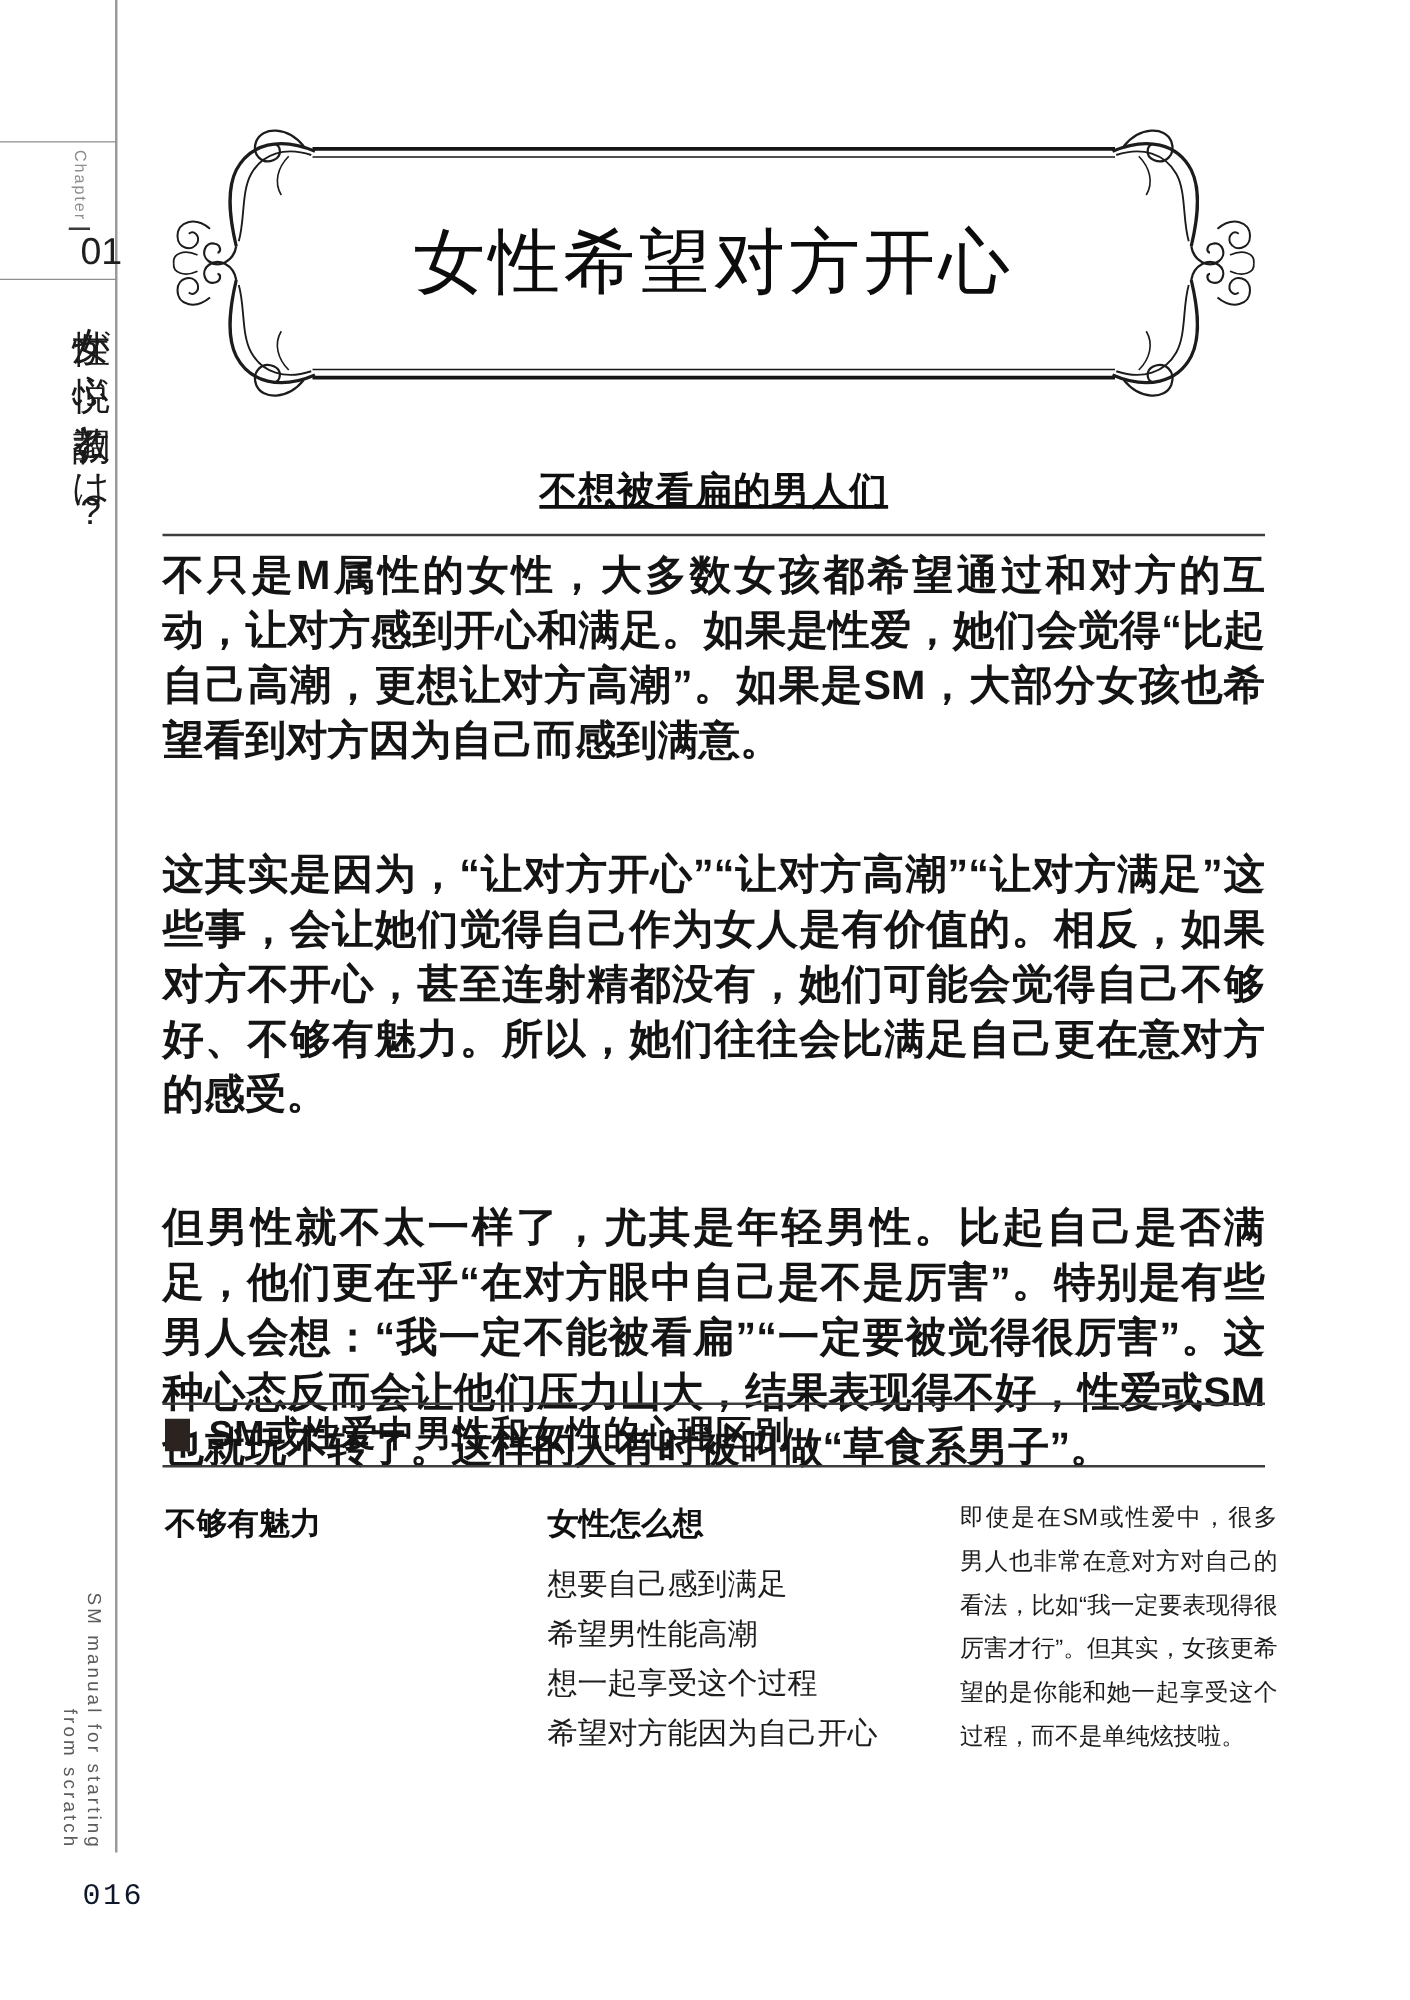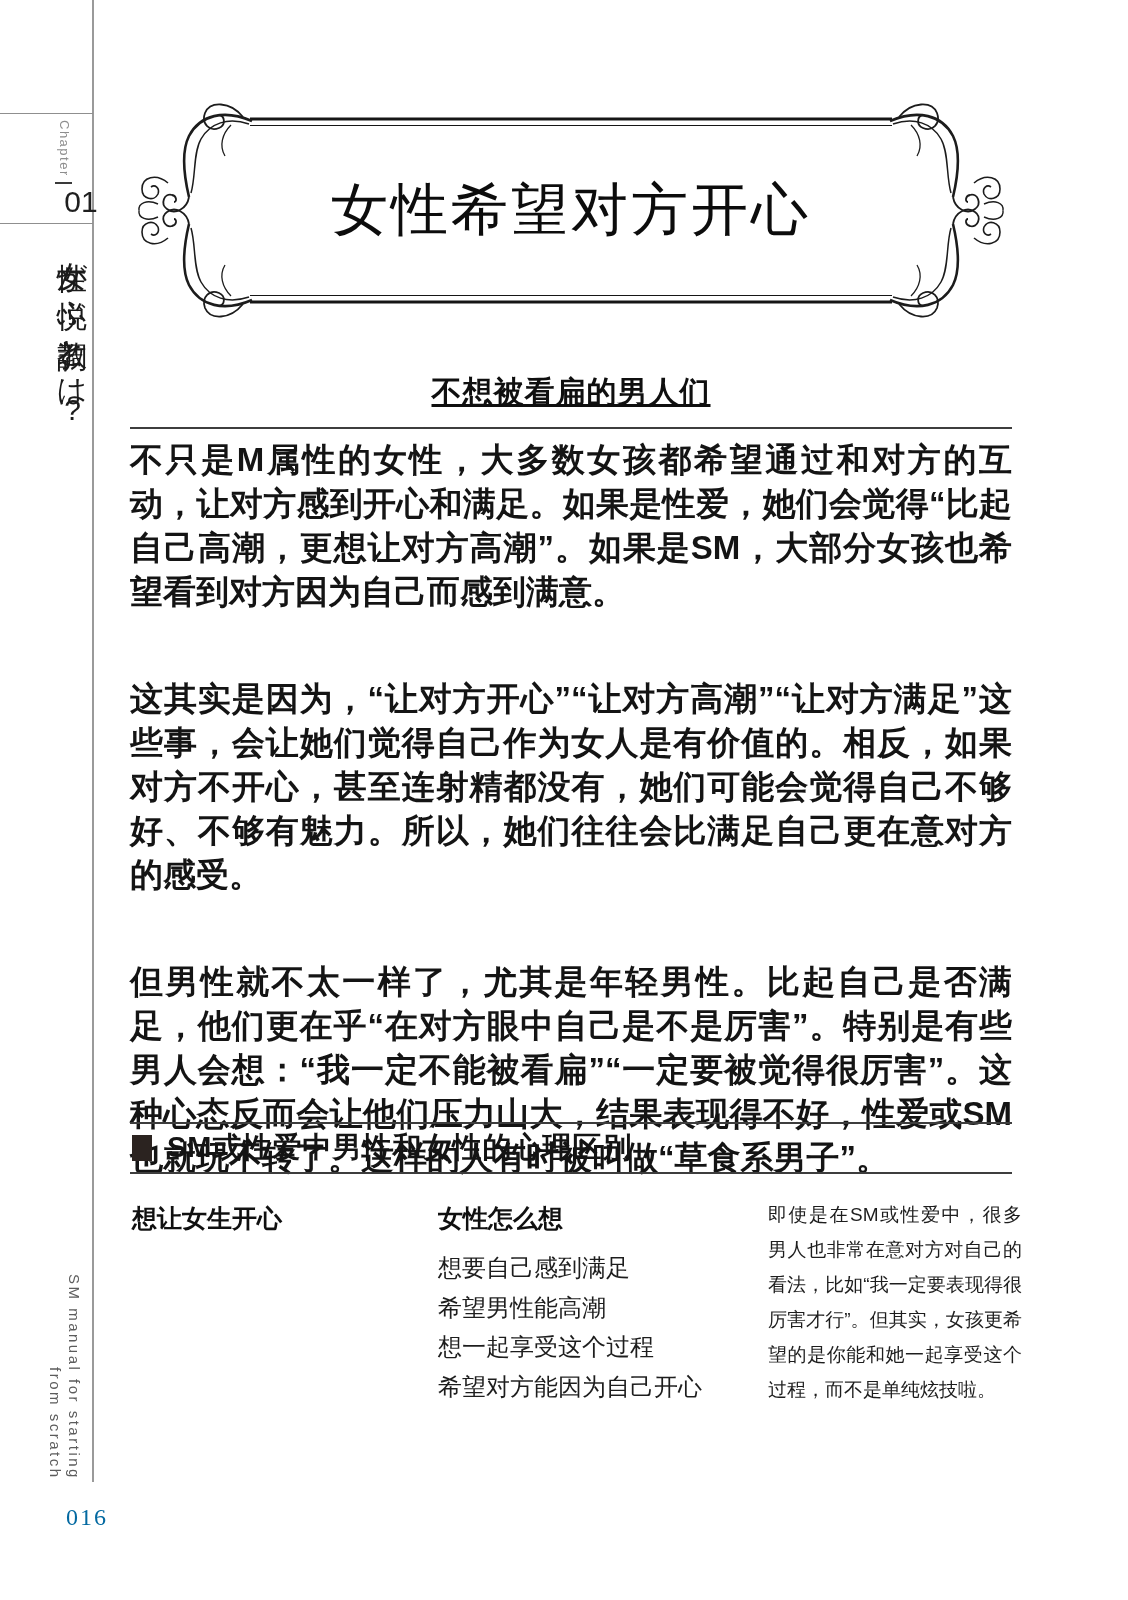--- a/index.html
+++ b/index.html
@@ -32,22 +32,22 @@
   }
   .en-caption {
     left:46px; top:1196px; height:284px; width:38px;
     writing-mode:vertical-rl;
     font-size:15px; letter-spacing:2.5px; color:#5c5c5c;
     line-height:19px; text-align:end; white-space:nowrap;
   }
   .en-caption span { display:block; }
   .page-num {
     left:66px; top:1504px;
-    font-family:Liberation Serif, serif;
-    font-size:24px; letter-spacing:2px; color:#0369a1;
+    font-family:Liberation Mono, monospace;
+    font-size:24px; letter-spacing:2px; color:#0f172a;
   }
 
   
   .frame-wrap { left:130px; top:103px; width:882px; height:218px; }
   .frame-svg  { position:absolute; left:0; top:0; }
   .frame-title {
     position:absolute; left:0; right:0; top:50%;
     transform:translateY(-52%);
     text-align:center;
     font-size:57px; font-weight:400; letter-spacing:3px; color:#0c0c0c;
@@ -156,21 +156,21 @@
 </div>
 
 <div class="abs rule rule-box-top"></div>
 <div class="abs box-header">
   <span class="box-marker"></span>
   <span>SM或性爱中男性和女性的心理区别</span>
 </div>
 <div class="abs rule rule-box-bot"></div>
 
 <div class="abs col col-m">
-  <div class="col-header">想让女生开心</div>
+  <div class="col-header">不够有魅力</div>
 </div>
 
 <div class="abs col col-f">
   <div class="col-header">女性怎么想</div>
   <ul>
     <li>想要自己感到满足</li>
     <li>希望男性能高潮</li>
     <li>想一起享受这个过程</li>
     <li>希望对方能因为自己开心</li>
   </ul>

